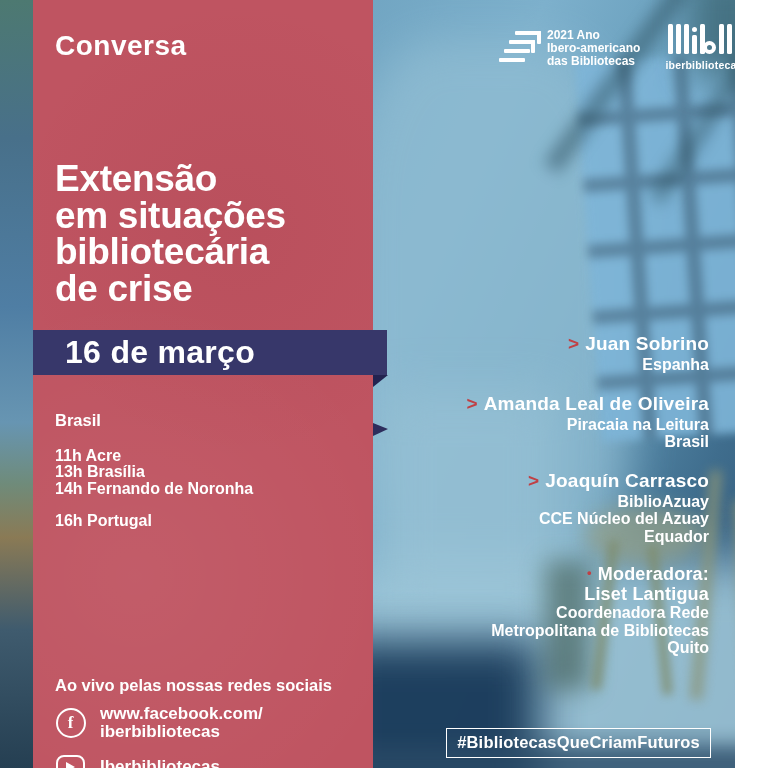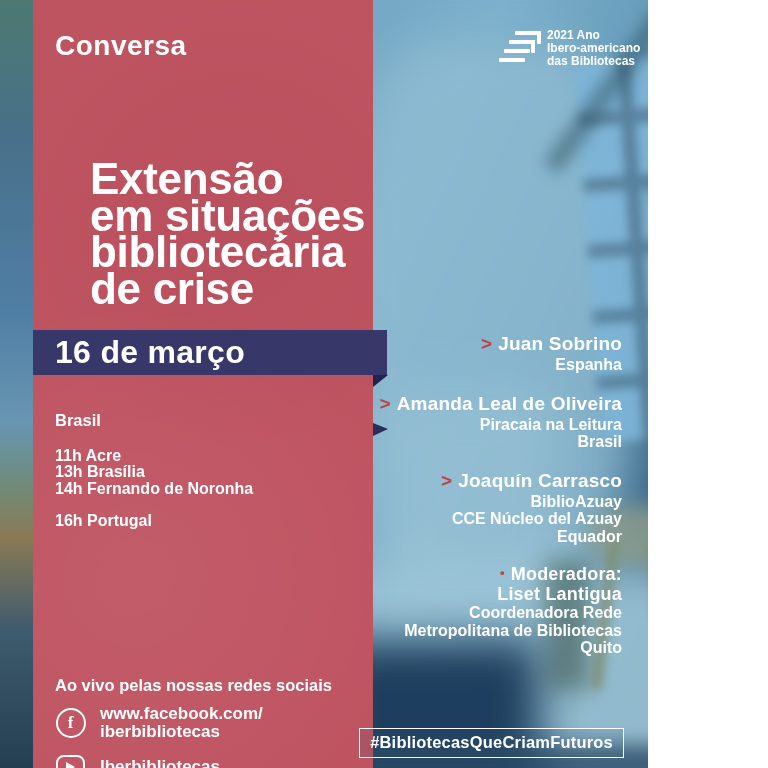--- a/index.html
+++ b/index.html
@@ -1,18 +1,18 @@
 <!DOCTYPE html>
 <html><head>
 <meta charset="utf-8">
 <style>
   * { margin:0; padding:0; box-sizing:border-box; }
   html,body { width:768px; height:768px; }
   body { font-family:"Liberation Sans","DejaVu Sans",sans-serif; }
-  .canvas { position:relative; width:648px; height:768px; overflow:hidden;
+  .canvas { position:relative; width:735px; height:768px; overflow:hidden;
     background:linear-gradient(115deg,#4e7a74 0%,#50809c 12%,#6fa3c0 30%,#7db0cc 50%,#639ab8 68%,#3f6d8d 85%,#2e5273 100%); }
   .canvas, .canvas * { color:#fff; }
   .blob { position:absolute; pointer-events:none; }
   .b-wall { left:350px; top:40px; width:280px; height:560px; background:#8fbcd2; opacity:.8; filter:blur(22px); border-radius:30%; }
   .b-window { left:588px; top:55px; width:220px; height:380px; transform:rotate(-4deg); filter:blur(5px); opacity:.9;
     background-image:
       repeating-linear-gradient(0deg, rgba(86,127,155,0) 0 52px, rgba(86,127,155,.95) 52px 66px),
       repeating-linear-gradient(90deg, #7eb5d8 0 42px, #567f9b 42px 56px); }
   .b-beam1 { left:610px; top:-40px; width:18px; height:230px; background:#2c4f5e; transform:rotate(36deg); filter:blur(8px); opacity:.55; }
   .b-beam2 { left:716px; top:-30px; width:16px; height:250px; background:#2c4f5e; transform:rotate(33deg); filter:blur(8px); opacity:.5; }
@@ -26,23 +26,23 @@
   .b-leg1 { left:600px; top:540px; width:10px; height:150px; background:#7e8c6d; transform:rotate(7deg); filter:blur(5px); opacity:.8; }
   .b-leg2 { left:655px; top:545px; width:10px; height:150px; background:#7e8c6d; transform:rotate(-6deg); filter:blur(5px); opacity:.8; }
   .b-leg3 { left:700px; top:470px; width:12px; height:230px; background:#8a9478; transform:rotate(5deg); filter:blur(6px); opacity:.8; }
   .b-leg4 { left:740px; top:500px; width:12px; height:200px; background:#8a9478; transform:rotate(-4deg); filter:blur(6px); opacity:.8; }
   .left-strip { position:absolute; left:0; top:0; width:40px; height:768px;
     background:linear-gradient(180deg,#4d7971 0%,#48708a 18%,#4f7ea4 40%,#6795b2 55%,#6f8b7a 63%,#8a7a55 70%,#3f5b6e 82%,#253f52 100%); }
   .panel { position:absolute; left:33px; top:0; width:340px; height:768px; background:#bf5461;
     background-image:radial-gradient(circle at 60% 30%, rgba(120,30,40,.08), transparent 40%),
                      radial-gradient(circle at 30% 75%, rgba(255,255,255,.05), transparent 45%); }
   .kicker { position:absolute; left:55px; top:30px; font-size:28px; font-weight:800; letter-spacing:.5px; }
-  .title { position:absolute; left:55px; top:161px; font-size:44px; line-height:36.5px; font-weight:800; letter-spacing:-.3px;margin-left:35px; }
+  .title { position:absolute; left:55px; top:161px; font-size:37px; line-height:36.5px; font-weight:800; letter-spacing:-.3px; }
   .date-banner { position:absolute; left:33px; top:330px; width:354px; height:45px; background:#37376a;
-    font-size:32px; font-weight:800; line-height:45px; padding-left:22px; letter-spacing:.3px; }
+    font-size:32px; font-weight:800; line-height:45px; padding-left:32px; letter-spacing:.3px; }
   .banner-fold { position:absolute; left:373px; top:375px; width:0; height:0;
     border-top:12px solid #232350; border-right:15px solid transparent; }
   .pointer { position:absolute; left:373px; top:423px; width:0; height:0;
     border-left:15px solid #2d2d5c; border-top:6px solid transparent; border-bottom:7px solid transparent; }
   .schedule { position:absolute; left:55px; top:412px; width:300px; font-size:16px; font-weight:700; line-height:16.5px; }
   .schedule .country { margin-bottom:19px; font-size:16.5px; }
   .schedule .extra { margin-top:16px; }
   .social { position:absolute; left:55px; top:676px; width:320px; }
   .social-head { font-size:16.5px; font-weight:700; }
   .social-row { display:flex; align-items:center; margin-top:10px; }

